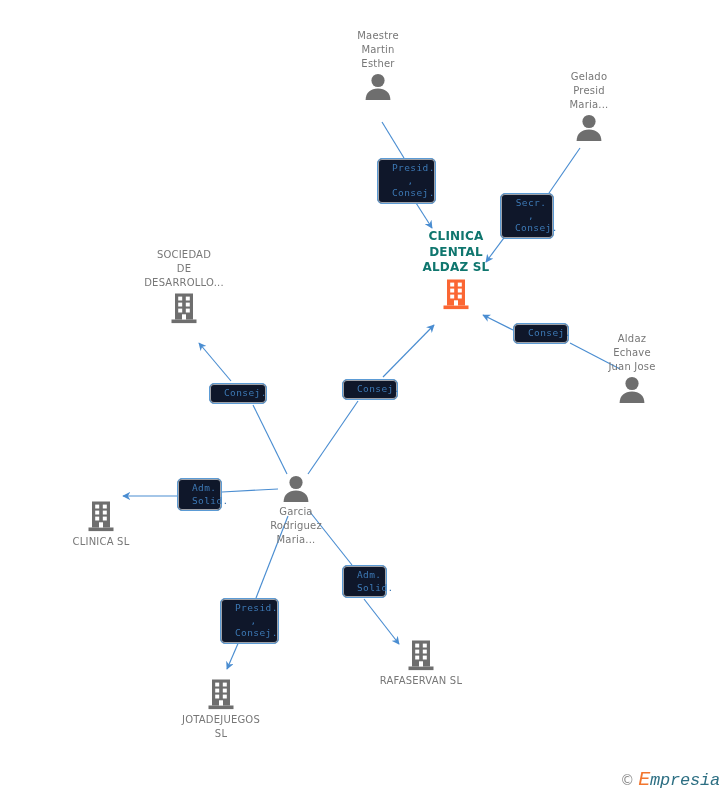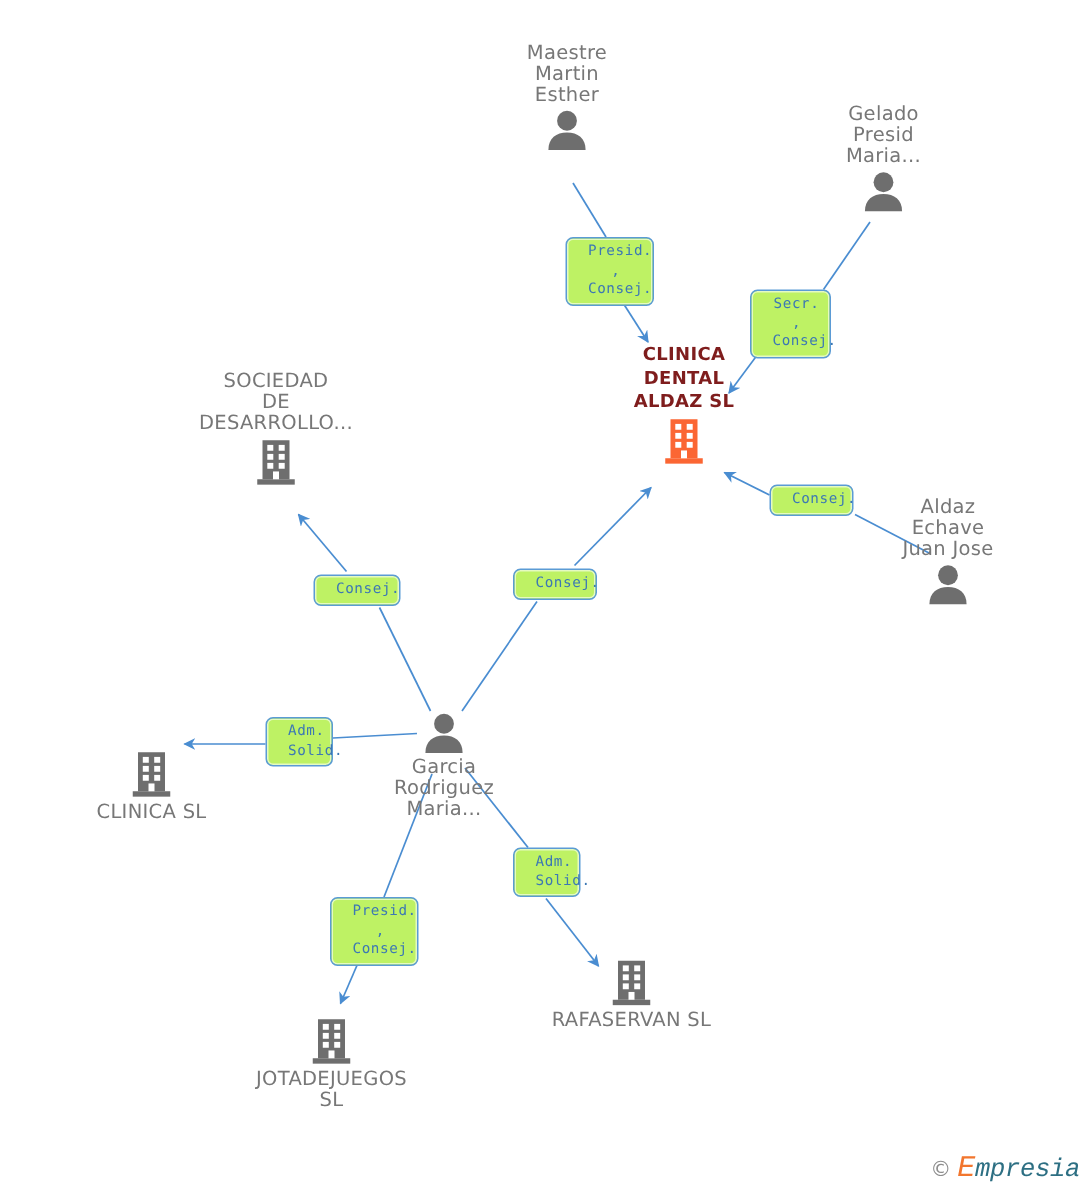--- a/index.html
+++ b/index.html
@@ -11,35 +11,35 @@
     position:relative;
     overflow:hidden;
     -webkit-font-smoothing:antialiased;
   }
   #graph{position:absolute;left:0;top:0;width:728px;height:795px;}
   #edges{position:absolute;left:0;top:0;width:728px;height:795px;pointer-events:none;}
 
   
   .node{position:absolute;width:150px;margin-left:-75px;text-align:center;}
   .node .nlabel{
-    font-size:13px;line-height:14px;color:#777777;white-space:pre-line;
+    font-size:10px;line-height:14px;color:#777777;white-space:pre-line;
     letter-spacing:.2px;
   }
-  .node.central .nlabel{color:#7f1d1d;font-weight:bold;font-size:12px;line-height:15.5px;}
+  .node.central .nlabel{color:#0f766e;font-weight:bold;font-size:12px;line-height:15.5px;}
   .node .glyph{display:block;margin:0 auto;}
   .node.below .glyph{margin-bottom:3px;}
   .node.above .glyph{margin-top:2px;}
 
   
   .ico{display:block;margin:0 auto;}
 
   
   .chip{
     position:absolute;
-    background:#bef264;
+    background:#0f172a;
     border:1px solid #5b9bd5;
     border-radius:5px;
     color:#3c78b4;
     font-family:"DejaVu Sans Mono","Liberation Mono",monospace;
     font-size:9.5px;
     line-height:12.5px;
     letter-spacing:.4px;
     padding:3px 6px 3px 14px;
     white-space:pre-line;
     text-align:center;

